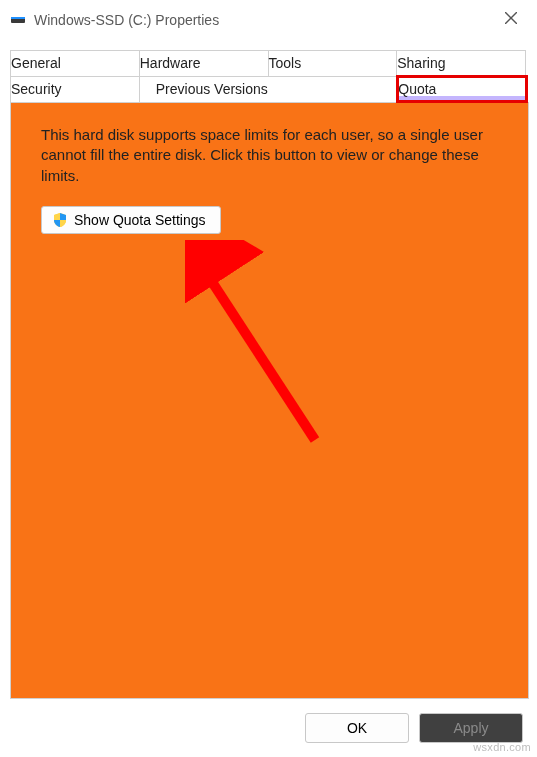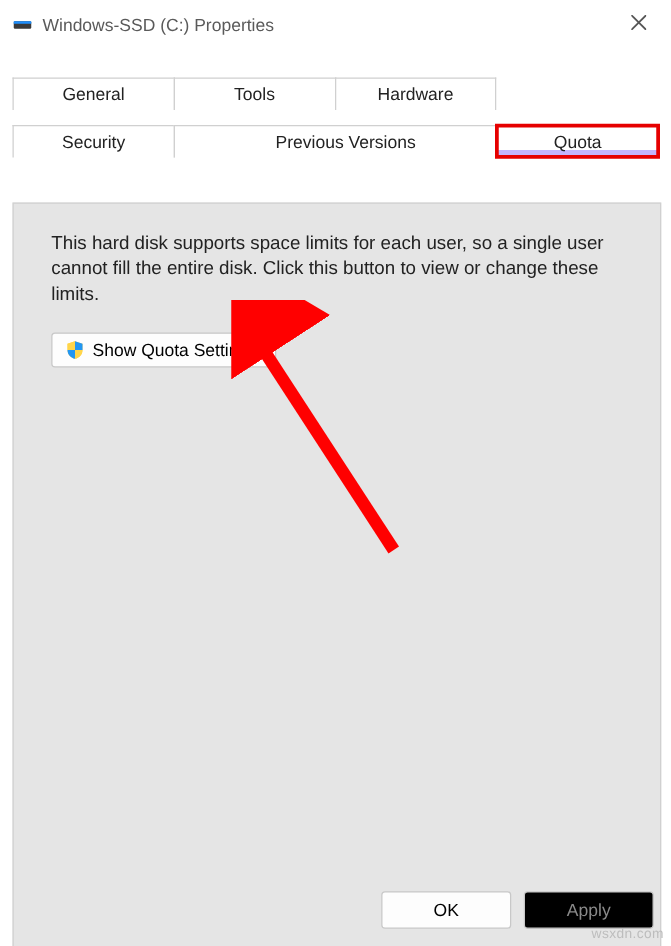--- a/index.html
+++ b/index.html
@@ -55,47 +55,45 @@
     .tabs-row.row1 .tab { width: 25%; }
     .tabs-row.row2 .tab:nth-child(1){ width: 25%; }
     .tabs-row.row2 .tab:nth-child(2){ width: 50%; padding-left: 16px; }
     .tabs-row.row2 .tab:nth-child(3){ width: 25%; }
     .tab {
       border: 1px solid #d0d0d0;
       border-bottom: none;
       background: #fff;
       height: 26px;
       line-height: 24px;
-      text-align: center;
+      text-align: left;
       font-size: 14px;
       color: #222;
       cursor: pointer;
       margin-right: -1px;
-      margin-top: 12px;
     }
     .tab.active {
       background: #fff;
       border-bottom: 6px solid #c4b5fd;
       position: relative;
       z-index: 2;
     }
     .tab-highlight {
       outline: 3px solid #e60000;
       outline-offset: -2px;
       position: relative;
       z-index: 5;
     }
     .tab-panel {
       border: 1px solid #d0d0d0;
       border-top: 1px solid #d0d0d0;
       height: calc(100% - 52px);
       padding: 22px 30px;
-      background: #e5e5e5;
-      position: relative;
-      margin-top: 36px;
+      background: #f97316;
+      position: relative;
     }
     .desc {
       font-size: 15px;
       line-height: 1.35;
       color: #222;
       margin-bottom: 20px;
     }
     .quota-btn {
       display: inline-flex;
       align-items: center;
@@ -121,21 +119,21 @@
       width: 104px;
       height: 30px;
       border: 1px solid #c8c8c8;
       border-radius: 3px;
       background: #fdfdfd;
       font-size: 14px;
       cursor: pointer;
     }
     .footer button.disabled {
       color: #8a8a8a;
-      background: #000000;
+      background: #404040;
       cursor: default;
     }
     .watermark {
       position: absolute;
       bottom: 4px;
       right: 6px;
       font-size: 11px;
       color: #bdbdbd;
       letter-spacing: .3px;
     }
@@ -161,22 +159,23 @@
 <div class="close-btn">
   <svg viewBox="0 0 10 10" width="12" height="12">
     <line x1="0" y1="0" x2="10" y2="10" stroke="#555" stroke-width="1.2"></line>
     <line x1="10" y1="0" x2="0" y2="10" stroke="#555" stroke-width="1.2"></line>
   </svg>
 </div>
 
 <div class="dialog-body">
   <div class="tabs-row row1">
     <div class="tab">General</div>
+    <div class="tab">Hardware</div>
     <div class="tab">Tools</div>
-    <div class="tab">Hardware</div>
+    <div class="tab">Sharing</div>
   </div>
   <div class="tabs-row row2">
     <div class="tab">Security</div>
     <div class="tab">Previous Versions</div>
     <div class="tab active tab-highlight">Quota</div>
   </div>
 
   <div class="tab-panel">
     <p class="desc">This hard disk supports space limits for each user, so a single user cannot fill the entire disk. Click this button to view or change these limits.</p>
     <button class="quota-btn">

